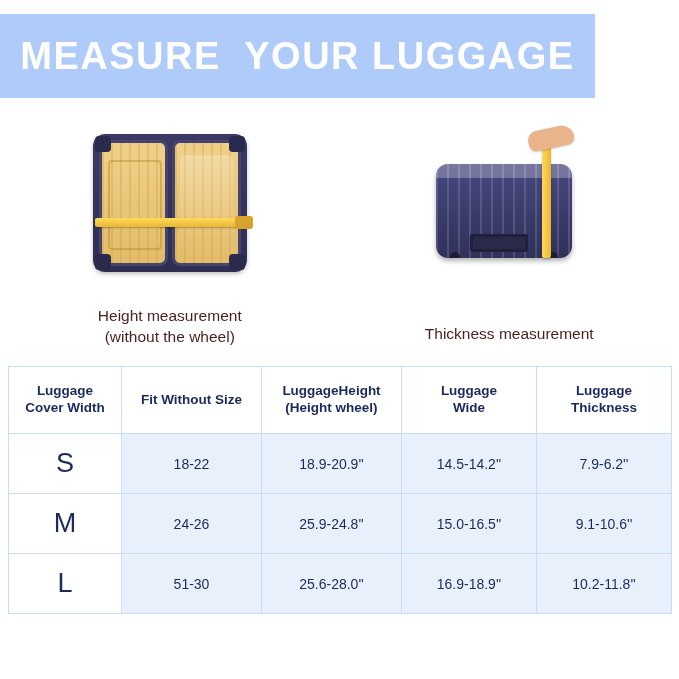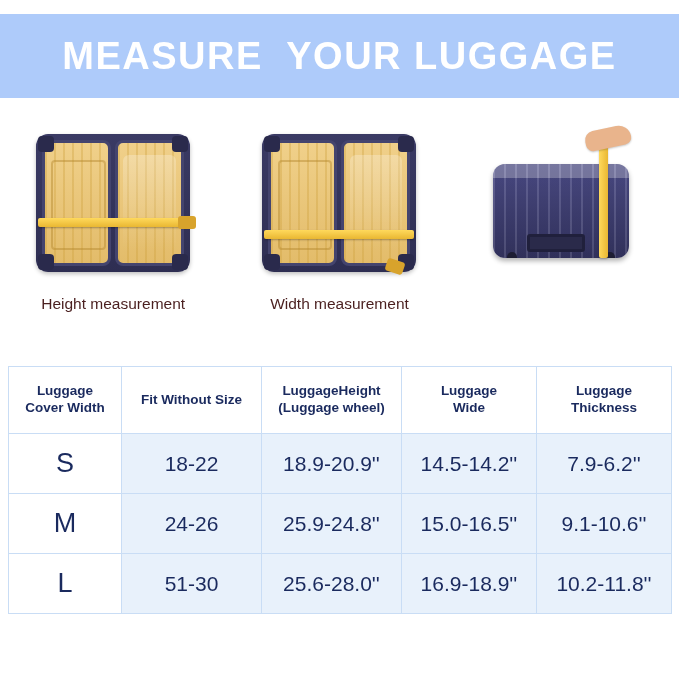--- a/index.html
+++ b/index.html
@@ -18,21 +18,21 @@
     width: 679px;
     height: 679px;
     background: #ffffff;
   }
 
   
   .banner {
     position: absolute;
     left: 0;
     top: 14px;
-    width: 679px;
+    width: 595px;
     height: 84px;
     background: #aecbfa;
     display: flex;
     align-items: center;
     justify-content: center;
   }
   .banner-title {
     color: #ffffff;
     font-size: 38px;
     font-weight: bold;
@@ -48,20 +48,21 @@
     top: 108px;
     width: 679px;
     height: 240px;
     display: flex;
   }
   .illus-cell {
     flex: 1 1 0;
     display: flex;
     flex-direction: column;
     align-items: center;
+    gap: 30px;
   }
   .photo {
     position: relative;
     width: 170px;
     height: 152px;
     margin-top: 26px;
   }
 
   
   .case-open {
@@ -240,21 +241,21 @@
     font-size: 13.5px;
     font-weight: bold;
     height: 62px;
     line-height: 1.25;
     padding: 2px 4px;
   }
   tbody td {
     background: #e8f1fb;
     height: 55px;
     color: #1a2a5e;
-    font-size: 21px;
+    font-size: 14px;
     padding: 2px 4px;
   }
   tbody td.size-cell {
     font-size: 27px;
     background: #ffffff;
   }
   tbody tr td:first-child { background: #ffffff; }
   col.c1 { width: 113px; }
   col.c2 { width: 140px; }
   col.c3 { width: 140px; }
@@ -280,54 +281,41 @@
           <span class="corner tl"></span>
             <span class="corner tr"></span>
           <span class="corner bl"></span>
             <span class="corner br"></span>
         </div>
         <div class="tape-h"></div>
         <div class="tape-end e1"></div>
       </div>
       <div class="caption">
         <span>Height measurement</span>
+        <span class="l2">(without the wheel)</span>
       </div>
     </div>
 
-    <div class="illus-cell">
-      <div class="photo">
-        <div class="case-open">
-          <div class="case-half left"></div>
-          <div class="case-half right"></div>
-          <span class="corner tl"></span>
-            <span class="corner tr"></span>
-          <span class="corner bl"></span>
-            <span class="corner br"></span>
-        </div>
-        <div class="tape-h w"></div>
-        <div class="tape-end e2"></div>
-      </div>
-      <div class="caption">
-        <span>Width measurement</span>
-        <span class="l2"></span>
-      </div>
-    </div>
 
     <div class="illus-cell">
       <div class="photo">
         <div class="case-closed">
           <div class="topband"></div>
           <div class="ridges"></div>
           <div class="handle"></div>
           <span class="wheel w1"></span>
             <span class="wheel w2"></span>
         </div>
         <div class="tape-v"></div>
         <div class="hand"></div>
       </div>
+      <div class="caption">
+        <span>Thickness measurement</span>
+        <span class="l2"></span>
+      </div>
     </div>
 
   </div>
 
   <div class="table-wrap">
     <table>
       <colgroup>
         <col class="c1">
           <col class="c2">
           <col class="c3">
@@ -338,21 +326,21 @@
         <tr>
           <th>
             <div>Luggage</div>
             <div>Cover Width</div>
           </th>
           <th>
             <div>Fit Without Size</div>
           </th>
           <th>
             <div>LuggageHeight</div>
-            <div>(Luggage wheel)</div>
+            <div>(Height wheel)</div>
           </th>
           <th>
             <div>Luggage</div>
             <div>Wide</div>
           </th>
           <th>
             <div>Luggage</div>
             <div>Thickness</div>
           </th>
         </tr>

